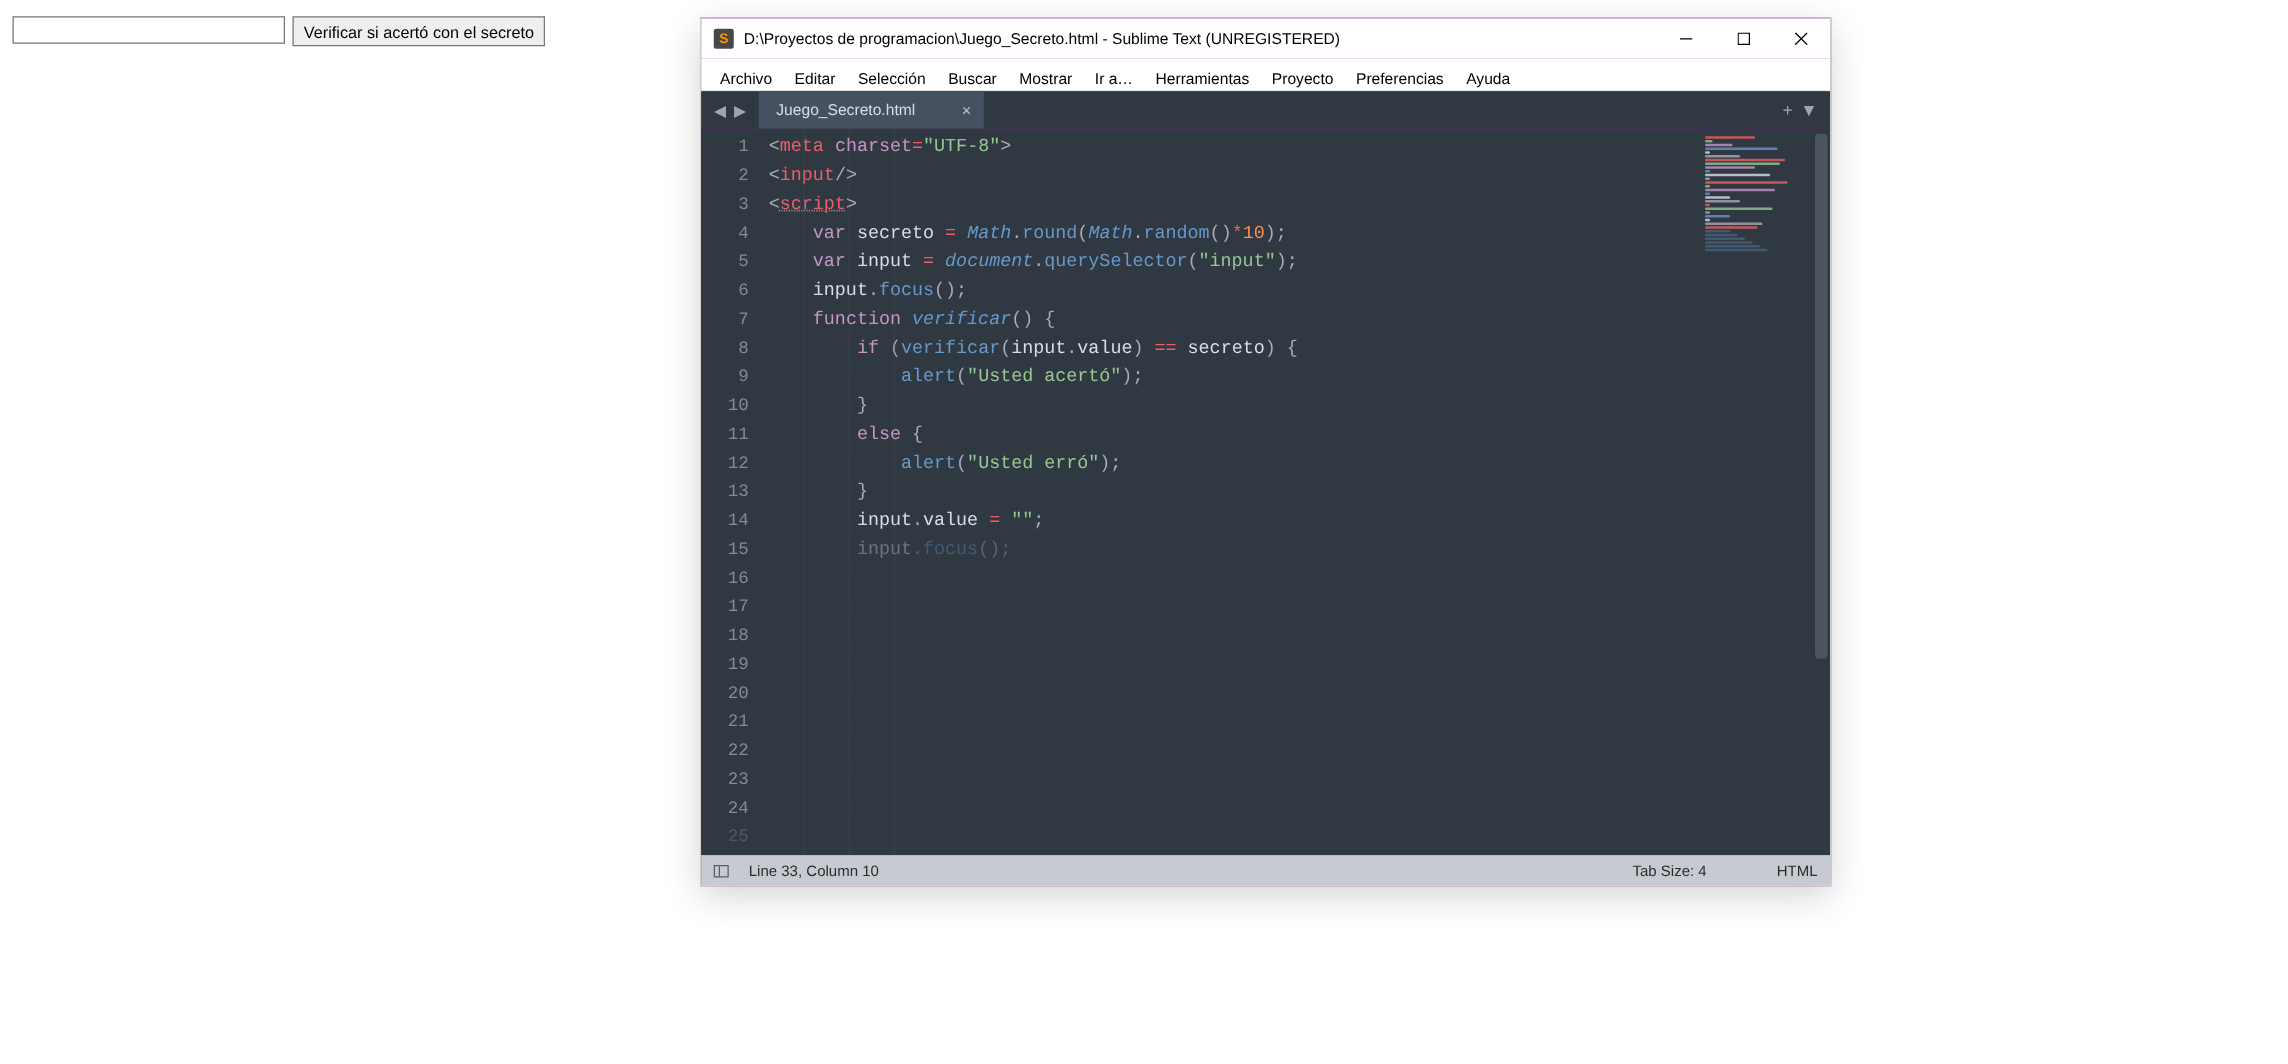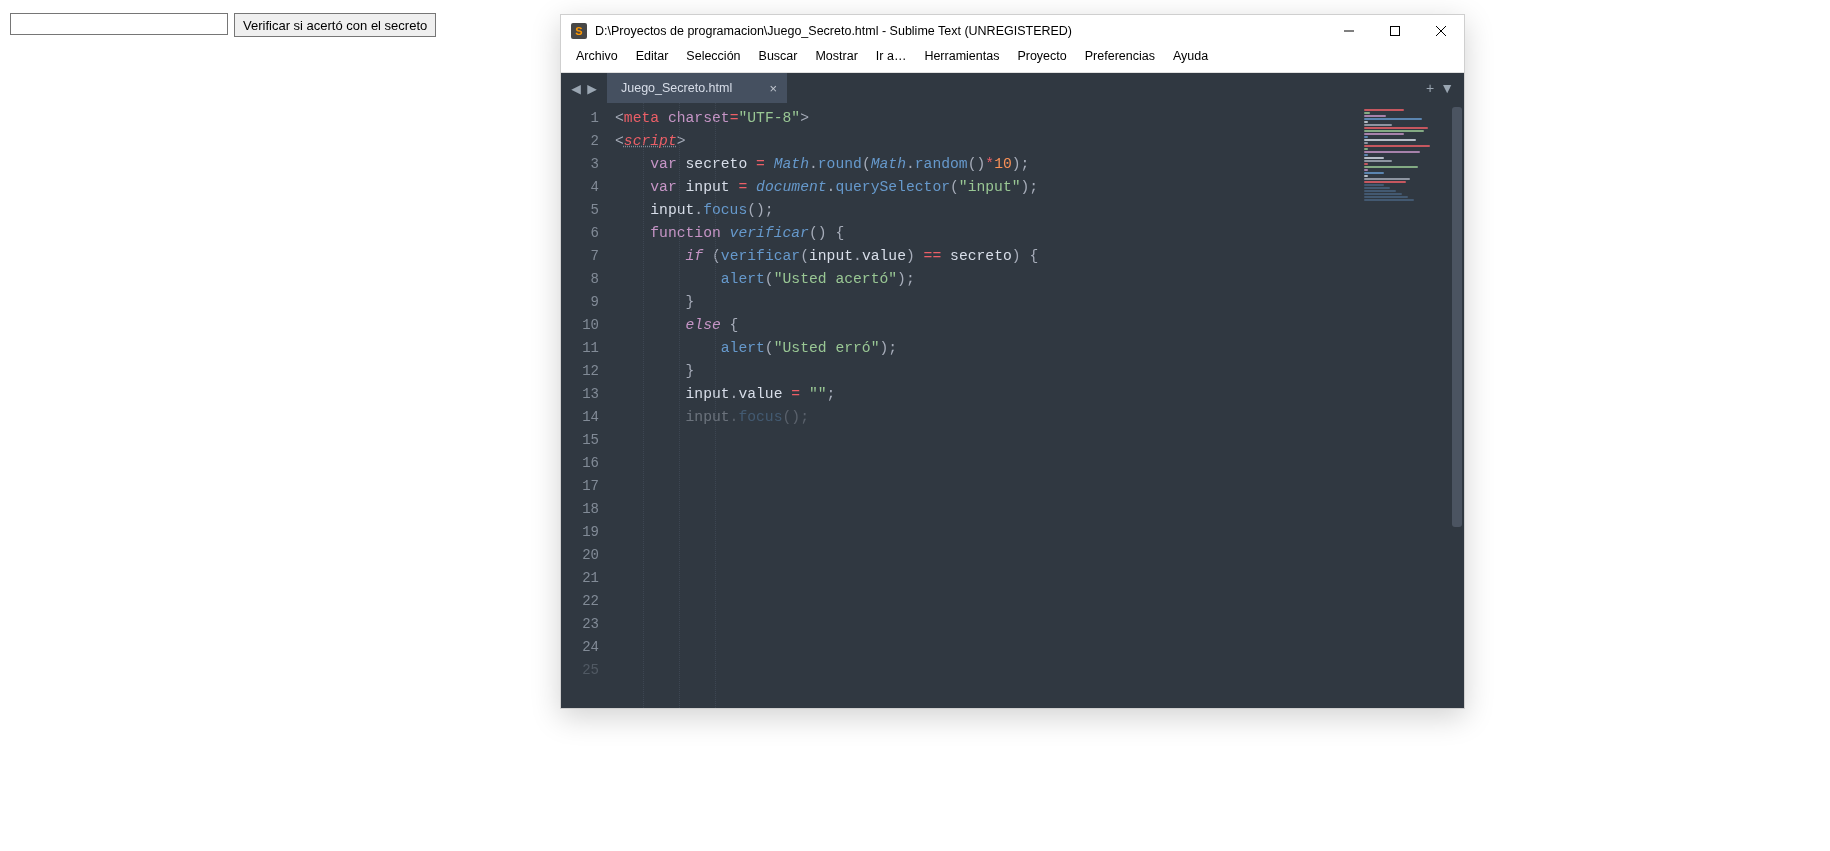--- a/index.html
+++ b/index.html
@@ -85,21 +85,21 @@
   }
   .win-btn svg { stroke:#000; stroke-width:1; fill:none; }
 
   
   .menubar {
     height: 26px;
     background: #fff;
     border-top: 0;
     border-bottom: 1px solid #e0e0e0;
     display: flex;
-    align-items: flex-start;
+    align-items: flex-end;
     padding: 0 6px;
     gap: 0;
     font-size: 12.5px;
     color:#000;
   }
   .menu-item { padding: 2px 9px; cursor: default; }
 
   
   .tabbar {
     height: 30px;
@@ -188,32 +188,32 @@
   }
   .scroll-thumb {
     position:absolute;
     left:2px; right:2px;
     top:4px; height:420px;
     background:#4b5461;
     border-radius:3px;
   }
 
   
-  .tkw  { color:#c695c6; font-style:italic; }   
+  .tkw  { color:#c695c6; }   
   .ttag { color:#ec5f67; }    
   .tattr{ color:#c695c6; }    
   .tstr { color:#99c794; }    
   .tfn  { color:#6699cc; }    
   .tpunc{ color:#a6acb9; }    
   .tsup { color:#6699cc; font-style:italic; }   
   .tnum { color:#f99157; }    
   .top  { color:#ec5f67; }    
   .ttype{ color:#c695c6; }   
   .tname{ color:#6699cc;font-style:italic; }    
-  .underdash { text-decoration-line: underline; text-decoration-style: dotted; text-decoration-color:#828b97;font-style:italic; }
+  .underdash { text-decoration-line: underline; text-decoration-style: dotted; text-decoration-color:#828b97; }
 
   
   .statusbar {
     height:24px;
     background:#c7cbd1;
     border-top:1px solid #b8bcc2;
     color:#2b2b2b;
     font-size:12px;
     display:flex;
     align-items:center;
@@ -321,20 +321,21 @@
         <div>23</div>
         <div>24</div>
         <div style="opacity:.4">25</div>
       </div>
     <div class="code" id="code">
       <div class="guide" style="left:36px;"></div>
       <div class="guide" style="left:72px;"></div>
       <div class="guide" style="left:108px;"></div>
     <div class="line"><span class="tpunc">&lt;</span><span class="ttag">meta</span> <span class="tattr">charset</span><span class="top">=</span><span class="tstr">"UTF-8"</span><span class="tpunc">&gt;</span></div>
         <div class="line"></div>
+        <div class="line"><span class="tpunc">&lt;</span><span class="ttag">input</span><span class="tpunc">/&gt;</span></div>
         <div class="line"></div>
         <div class="line"><span class="tpunc">&lt;</span><span class="ttag underdash">script</span><span class="tpunc">&gt;</span></div>
         <div class="line">    <span class="ttype">var</span> secreto <span class="top">=</span> <span class="tsup">Math</span><span class="tpunc">.</span><span class="tfn">round</span><span class="tpunc">(</span><span class="tsup">Math</span><span class="tpunc">.</span><span class="tfn">random</span><span class="tpunc">()</span><span class="top">*</span><span class="tnum">10</span><span class="tpunc">);</span></div>
         <div class="line">    <span class="ttype">var</span> input <span class="top">=</span> <span class="tsup">document</span><span class="tpunc">.</span><span class="tfn">querySelector</span><span class="tpunc">(</span><span class="tstr">"input"</span><span class="tpunc">);</span></div>
         <div class="line">    input<span class="tpunc">.</span><span class="tfn">focus</span><span class="tpunc">();</span></div>
         <div class="line"></div>
         <div class="line">    <span class="ttype">function</span> <span class="tname">verificar</span><span class="tpunc">() {</span></div>
         <div class="line"></div>
         <div class="line">        <span class="tkw">if</span> <span class="tpunc">(</span><span class="tfn">verificar</span><span class="tpunc">(</span>input<span class="tpunc">.</span>value<span class="tpunc">)</span> <span class="top">==</span> secreto<span class="tpunc">) {</span></div>
         <div class="line"></div>
@@ -381,14 +382,21 @@
         <div class="mline" style="width:32px;background:#6699cc;opacity:.35"></div>
         <div class="mline" style="width:38px;background:#6699cc;opacity:.35"></div>
         <div class="mline" style="width:44px;background:#6699cc;opacity:.35"></div>
         <div class="mline" style="width:50px;background:#6699cc;opacity:.35"></div>
       </div>
     <div class="scrollbar">
       <div class="scroll-thumb"></div>
     </div>
   </div>
 
+  <div class="statusbar">
+    <div class="panel-icon"></div>
+    <div>Line 33, Column 10</div>
+    <div class="grow"></div>
+    <div>Tab Size: 4</div>
+    <div style="margin-left:40px;">HTML</div>
+  </div>
 
 </div>
 
 </body></html>

